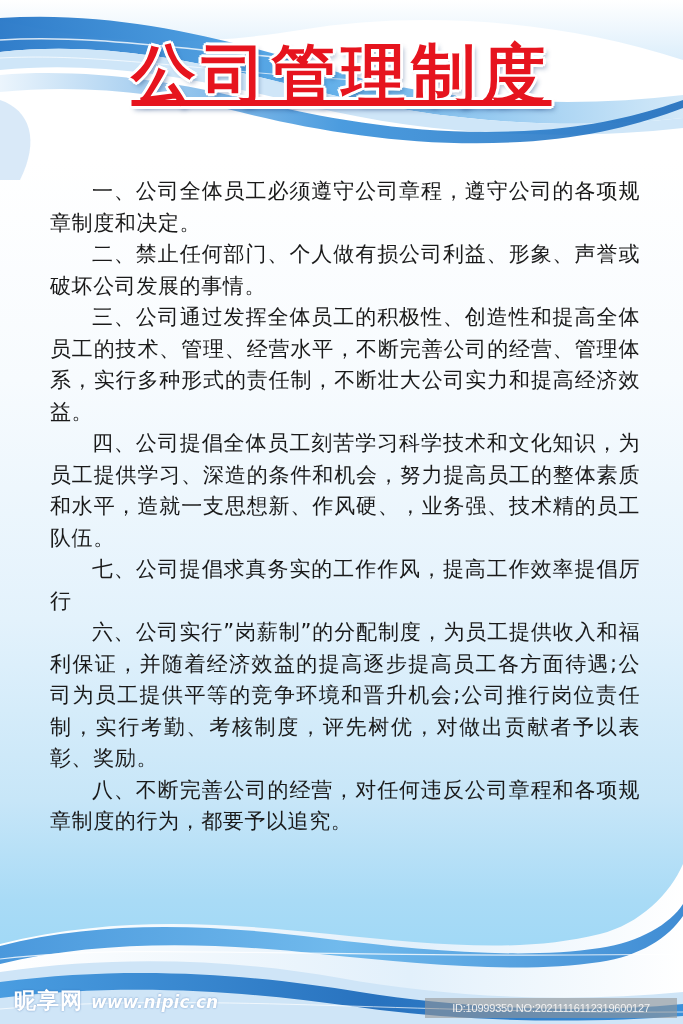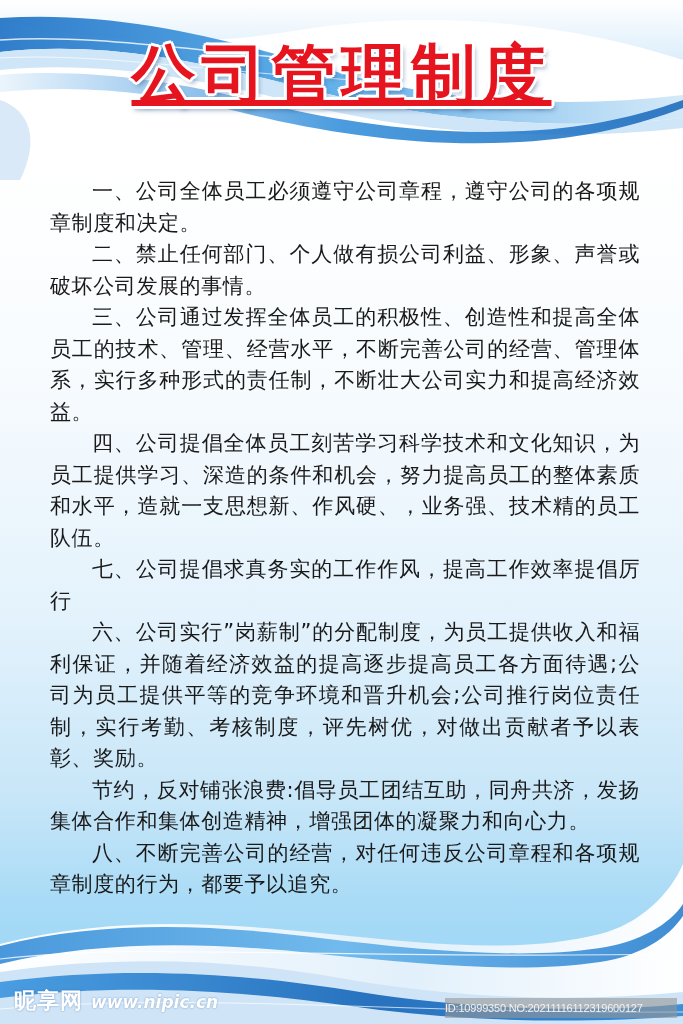--- a/index.html
+++ b/index.html
@@ -56,26 +56,27 @@
       font-weight: bold;
       font-style: italic;
       font-size: 17px;
       text-shadow: 0 0 2px rgba(40,90,160,0.6);
       display: flex; align-items: baseline; gap: 8px;
     }
     .watermark-logo .cn { font-size: 22px; letter-spacing: 1px; font-style: normal; margin-top: 40px; }
     .watermark-id {
       position: absolute;
       right: 6px; bottom: 6px;
-      width: 232px; height: 20px;
+      width: 252px; height: 20px;
       background: rgba(150,150,150,0.6);
       color: #f2f2f2;
       font-family: "Liberation Sans", sans-serif;
       font-size: 11px;
       line-height: 20px;
+      text-align: center;
       letter-spacing: -0.2px;
     }
   </style>
 </head>
 <body>
 
 <div class="poster">
 
   <svg class="waves-top" viewBox="0 0 683 180" preserveAspectRatio="none">
     <defs>
@@ -105,21 +106,20 @@
 
   <div class="title">公司管理制度</div>
 
   <div class="content">
     <p class="para">一、公司全体员工必须遵守公司章程，遵守公司的各项规章制度和决定。</p>
     <p class="para">二、禁止任何部门、个人做有损公司利益、形象、声誉或破坏公司发展的事情。</p>
     <p class="para">三、公司通过发挥全体员工的积极性、创造性和提高全体员工的技术、管理、经营水平，不断完善公司的经营、管理体系，实行多种形式的责任制，不断壮大公司实力和提高经济效益。</p>
     <p class="para">四、公司提倡全体员工刻苦学习科学技术和文化知识，为员工提供学习、深造的条件和机会，努力提高员工的整体素质和水平，造就一支思想新、作风硬、，业务强、技术精的员工队伍。</p>
     <p class="para">七、公司提倡求真务实的工作作风，提高工作效率提倡厉行</p>
     <p class="para">六、公司实行”岗薪制”的分配制度，为员工提供收入和福利保证，并随着经济效益的提高逐步提高员工各方面待遇;公司为员工提供平等的竞争环境和晋升机会;公司推行岗位责任制，实行考勤、考核制度，评先树优，对做出贡献者予以表彰、奖励。</p>
-    <p class="para">节约，反对铺张浪费:倡导员工团结互助，同舟共济，发扬集体合作和集体创造精神，增强团体的凝聚力和向心力。</p>
     <p class="para">八、不断完善公司的经营，对任何违反公司章程和各项规章制度的行为，都要予以追究。</p>
   </div>
 
   <svg class="waves-bottom" viewBox="0 0 683 160" preserveAspectRatio="none">
     <defs>
       <linearGradient id="wb1" x1="0" y1="0" x2="1" y2="0">
         <stop offset="0" stop-color="#2a86d6"></stop>
         <stop offset="0.5" stop-color="#5cb0ea"></stop>
         <stop offset="1" stop-color="#1e78cc"></stop>
       </linearGradient>

